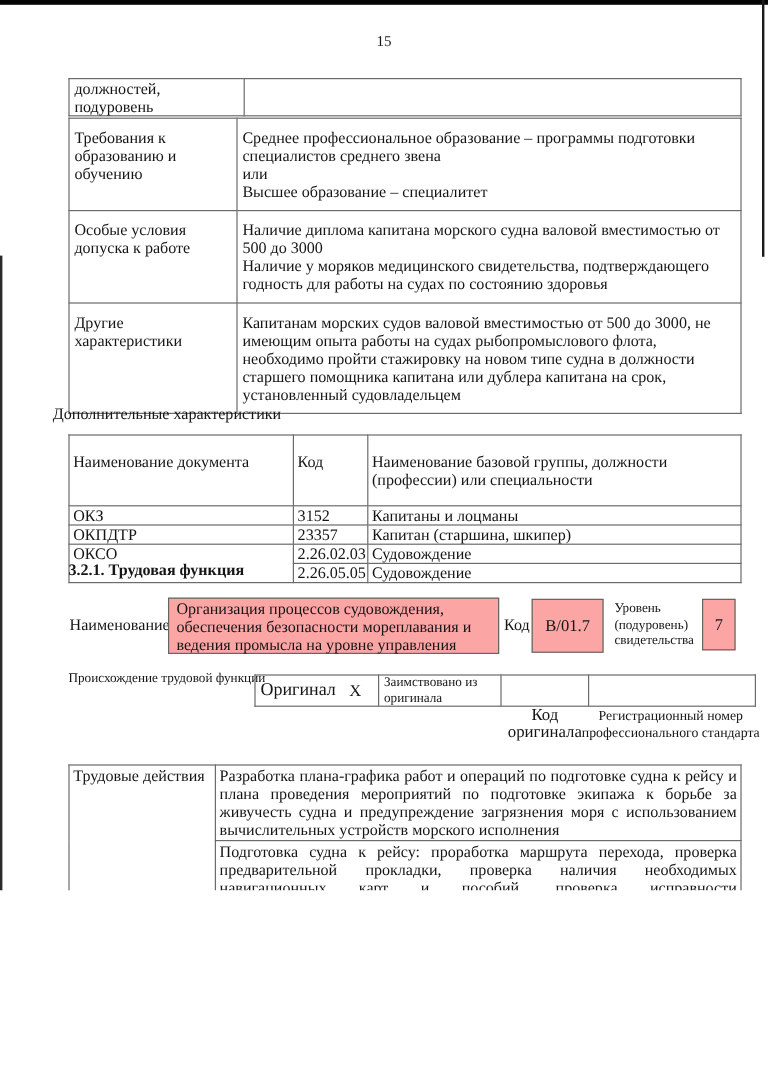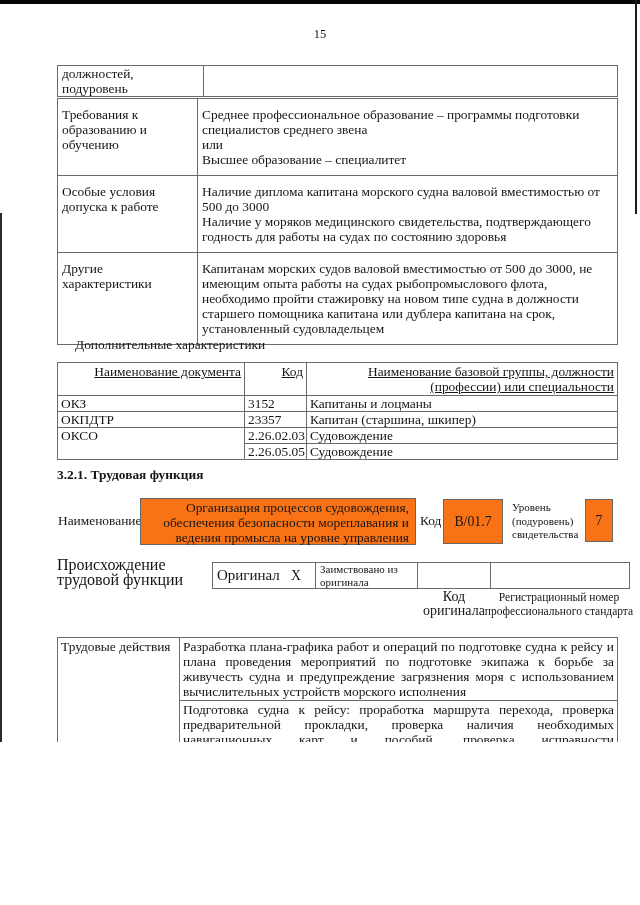--- a/index.html
+++ b/index.html
@@ -18,37 +18,37 @@
   
   table{border-collapse:collapse;table-layout:fixed;width:100%;}
   td,th{border:1px solid #6b6b6b;padding:0 4px;vertical-align:top;
         font-size:13.4px;line-height:15px;font-weight:normal;}
   .pre{white-space:pre-line;}
   .abs{position:absolute;}
   .cont-tbl{left:57px;top:65px;width:561px;}
   .cont-tbl td{height:15px;}
   .tbl1{left:57px;top:98px;width:561px;}
   .tbl1 td{padding:8px 4px;}
-  .h-add{left:75px;top:337px;}
+  .h-add{left:44px;top:337px;}
   .tbl2{left:57px;top:362px;width:561px;}
-  .tbl2 th{text-align:right;padding:1px 3px;text-decoration:underline;}
+  .tbl2 th{text-align:left;padding:14px 3px;}
   .tbl2 td{padding:0 3px;height:15px;}
   .h-sec{left:57px;top:467px;font-weight:bold;}
   
   .lbl-name{left:58px;top:513px;}
-  .box{position:absolute;border:1px solid #666;background:#f97316;text-align:right;}
+  .box{position:absolute;border:1px solid #666;background:#fca5a5;}
   .box-name{left:140px;top:498px;width:276px;height:47px;padding:1px 6px;box-sizing:border-box;}
   .lbl-code{left:420px;top:513px;}
   .box-code{left:443px;top:499px;width:60px;height:45px;box-sizing:border-box;
             display:flex;align-items:center;justify-content:center;font-size:13.8px;}
   .lbl-level{left:512px;top:501px;width:76px;font-size:11px;line-height:13.5px;}
   .box-level{left:585px;top:499px;width:28px;height:43px;box-sizing:border-box;
              display:flex;align-items:center;justify-content:center;font-size:13.8px;}
   
-  .lbl-origin{left:57px;top:558px;width:170px;font-size:16px;line-height:14.5px;}
+  .lbl-origin{left:57px;top:558px;width:170px;font-size:11px;line-height:14.5px;}
   .origin-tbl{left:212px;top:562px;width:418px;}
   .origin-tbl td{height:24px;vertical-align:middle;}
   .cell-orig{display:flex;justify-content:space-between;align-items:center;}
   .cell-orig .ol{font-size:15px;}
   .cell-orig .om{font-size:13.8px;margin-right:10px;}
   .cell-borrow{font-size:11px;line-height:12.5px;vertical-align:middle;}
   .lbl-codeorig{left:417px;top:590px;width:74px;text-align:center;font-size:14px;line-height:14px;}
   .lbl-regnum{left:468px;top:590px;width:182px;text-align:center;font-size:11.5px;line-height:14px;}
   
   .tbl3{left:57px;top:637px;width:561px;}

